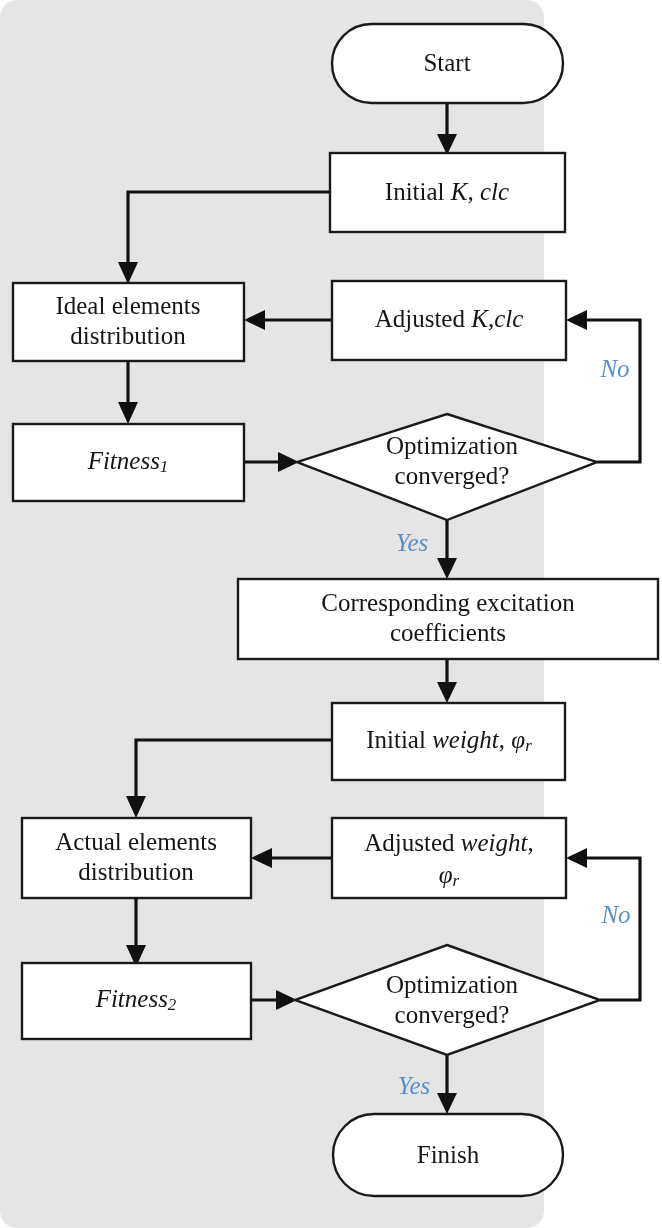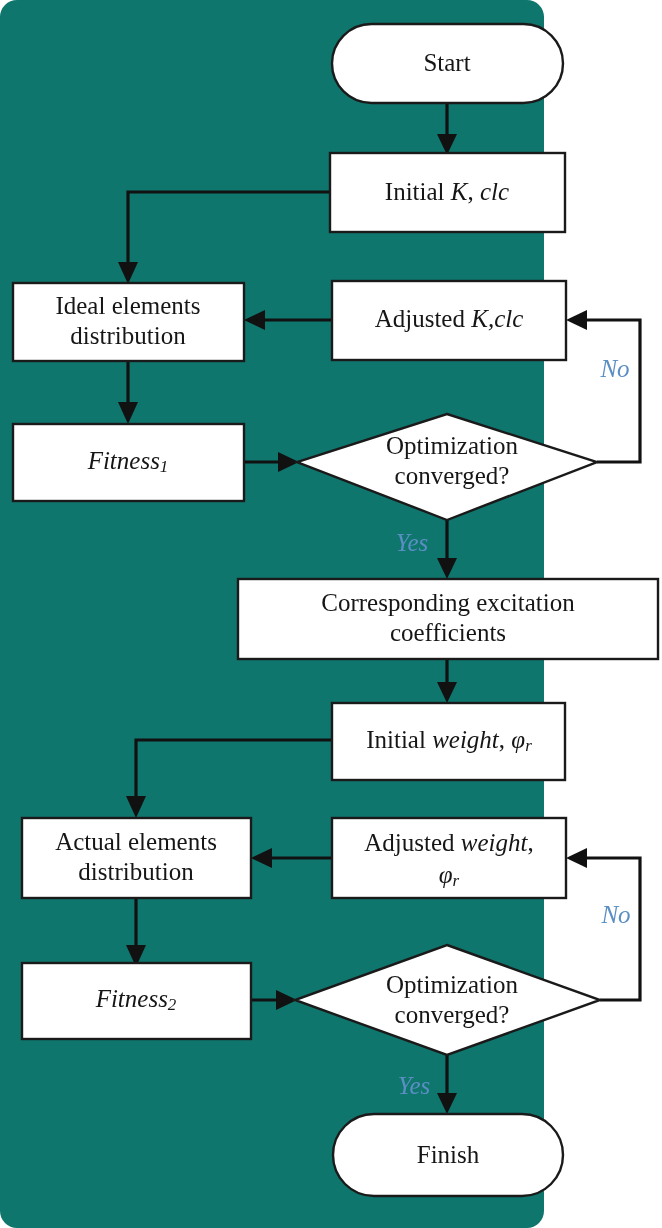--- a/index.html
+++ b/index.html
@@ -10,21 +10,21 @@
   body {
     width: 662px;
     height: 1228px;
     font-family: "Liberation Serif", "DejaVu Serif", serif;
     overflow: hidden;
   }
   #flowchart-root {
     position: relative;
     width: 544px;
     height: 1228px;
-    background: #0f766e;
+    background: #e5e5e5;
     border-radius: 17px;
   }
   svg.diagram {
     display: block;
     width: 662px;
     height: 1228px;
   }
   .shape-outline {
     fill: #ffffff;
     stroke: #1a1a1a;

